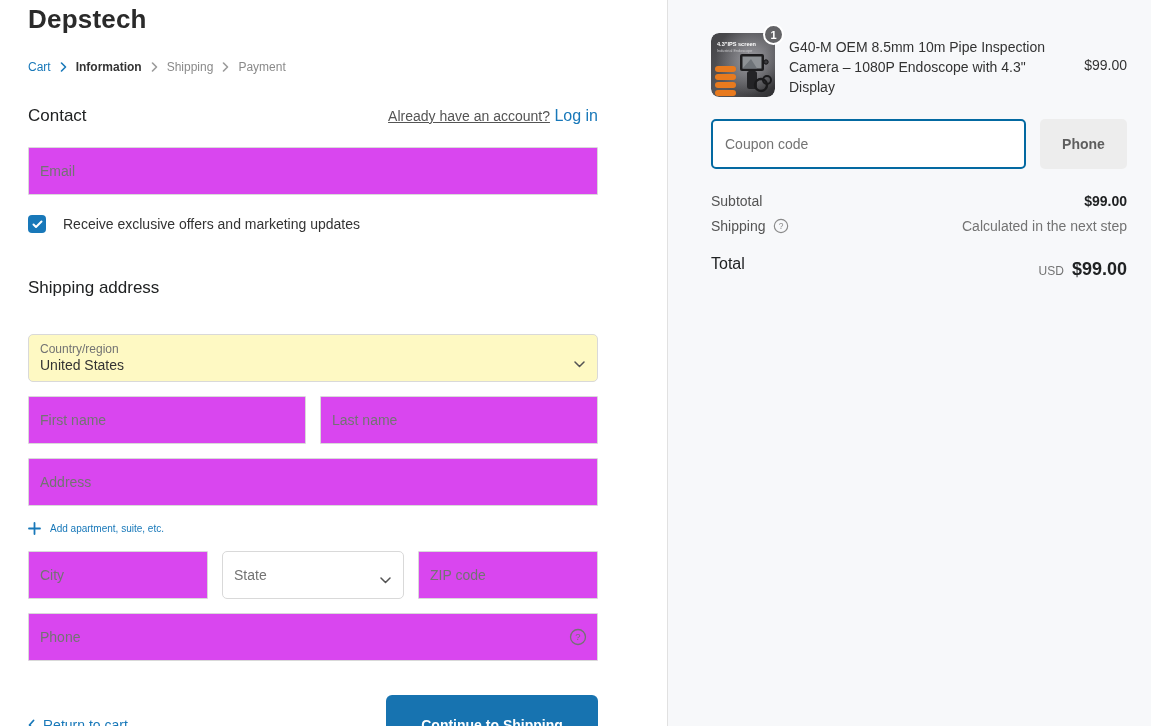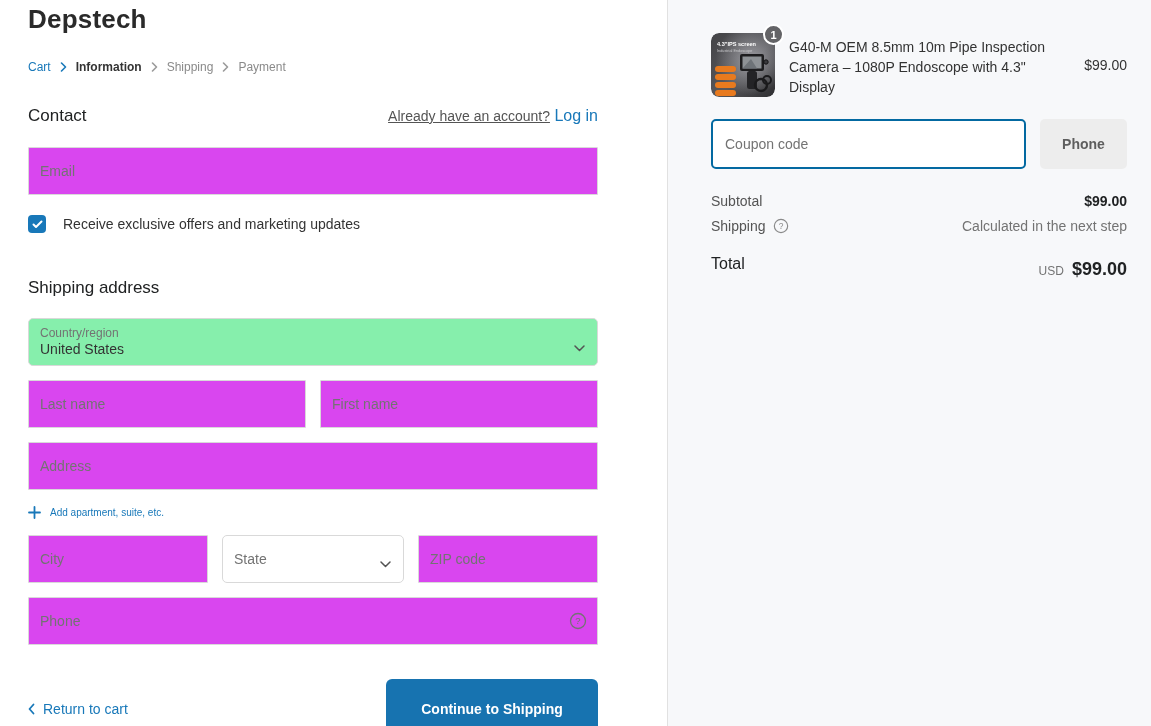--- a/index.html
+++ b/index.html
@@ -35,22 +35,22 @@
   .email-row { margin-top:21px; }
 
   .check-row { margin-top:20px; display:flex; align-items:center; gap:17px; }
   .checkbox { width:18px; height:18px; border-radius:4px; background:#1878b9;
     display:flex; align-items:center; justify-content:center; flex:0 0 auto;
     cursor:pointer; }
   .check-label { font-size:14px; color:#333; }
 
   .ship-head { margin-top:45px; }
 
-  .select-field { position:relative; margin-top:20px; width:100%; height:48px;
-    border:1px solid #d9d9d9; border-radius:5px; background:#86efac;
+  .select-field { position:relative; margin-top:36px; width:100%; height:48px;
+    border:1px solid #d9d9d9; border-radius:5px; background:#fef9c3;
     padding:7px 30px 0 11px; cursor:pointer; }
   .select-label { font-size:12px; color:#737373; line-height:14px; }
   .select-value { font-size:14px; color:#333; line-height:18px; }
   .chev-down { position:absolute; right:12px; top:50%; margin-top:-4px; }
 
   .row-2 { margin-top:14px; display:grid; grid-template-columns:1fr 1fr; gap:14px; }
   .row-addr { margin-top:14px; }
 
   .apt-link { margin-top:16px; display:flex; align-items:center; gap:9px;
     font-size:10px; color:#1878b9; cursor:pointer; }
@@ -167,22 +167,22 @@
       <div class="select-label">Country/region</div>
       <div class="select-value">United States</div>
       <span class="chev-down">
         <svg width="11" height="7" viewBox="0 0 11 7">
             <polyline points="1,1 5.5,5.5 10,1" fill="none" stroke="#545454" stroke-width="1.5" stroke-linecap="round" stroke-linejoin="round"></polyline>
           </svg>
       </span>
     </div>
 
     <div class="row-2">
+      <input class="field" type="text" placeholder="First name" style="">
       <input class="field" type="text" placeholder="Last name" style="">
-      <input class="field" type="text" placeholder="First name" style="">
     </div>
 
     <div class="row-addr">
       <input class="field" type="text" placeholder="Address" style="">
     </div>
 
     <div class="apt-link">
       <svg width="13" height="13" viewBox="0 0 13 13">
           <line x1="6.5" y1="1" x2="6.5" y2="12" stroke="#1878b9" stroke-width="1.8" stroke-linecap="round"></line>
           <line x1="1" y1="6.5" x2="12" y2="6.5" stroke="#1878b9" stroke-width="1.8" stroke-linecap="round"></line>

